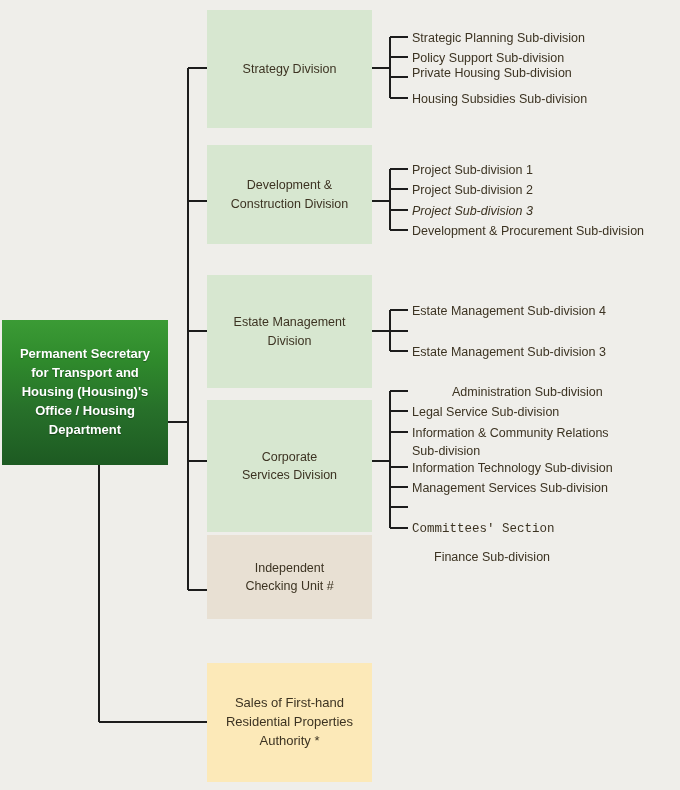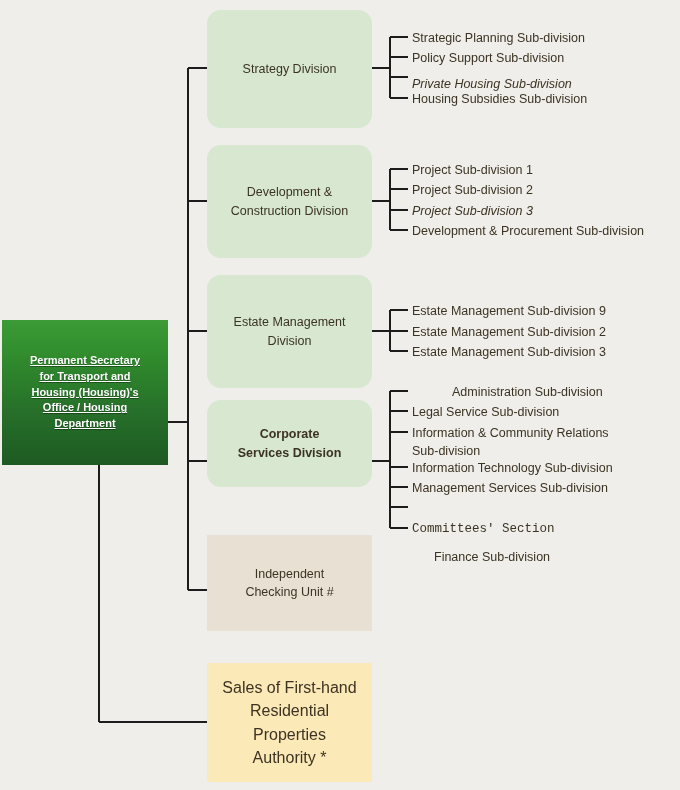--- a/index.html
+++ b/index.html
@@ -50,39 +50,37 @@
   .node .node-label {
     display: block;
     padding: 0 10px;
     white-space: pre-line;
   }
 
   .node-root {
     background: linear-gradient(to bottom, #3b9b35 0%, #2f8a2c 28%, #27702a 62%, #1d5a22 100%);
     color: #ffffff;
     font-weight: bold;
-    font-size: 11px;
+    font-size: 13px;
     text-shadow: 0 1px 1px rgba(0,0,0,0.35);
-    text-decoration: underline;
   }
   .node-division {
     background: #d7e7d0;
     color: #3c3322;
     font-size: 12.5px;
-    border-radius: 14px;
   }
   .node-unit {
     background: #e8e0d3;
     color: #3c3322;
     font-size: 12.5px;
   }
   .node-authority {
     background: #fce9b8;
     color: #3c3322;
-    font-size: 16px;
+    font-size: 13px;
   }
 
   
   .leaf {
     position: absolute;
     z-index: 2;
     font-size: 12.5px;
     color: #3c3322;
     line-height: 1.45;
     white-space: pre-line;
@@ -144,58 +142,57 @@
 for Transport and
 Housing (Housing)'s
 Office / Housing
 Department</span>
   </div>
 
   <div class="node node-division" style="left:207px; top:10px; width:165px; height:118px;">
     <span class="node-label">Strategy Division</span>
   </div>
 
-  <div class="node node-division" style="left:207px; top:145px; width:165px; height:113px;">
+  <div class="node node-division" style="left:207px; top:145px; width:165px; height:99px;">
     <span class="node-label">Development &amp;
 Construction Division</span>
   </div>
 
   <div class="node node-division" style="left:207px; top:275px; width:165px; height:113px;">
     <span class="node-label">Estate Management
 Division</span>
   </div>
 
-  <div class="node node-division" style="left:207px; top:400px; width:165px; height:87px;font-weight:bold;">
+  <div class="node node-division" style="left:207px; top:400px; width:165px; height:132px;">
     <span class="node-label">Corporate
 Services Division</span>
   </div>
 
-  <div class="node node-unit" style="left:207px; top:535px; width:165px; height:96px;">
+  <div class="node node-unit" style="left:207px; top:535px; width:165px; height:84px;">
     <span class="node-label">Independent
 Checking Unit #</span>
   </div>
 
   <div class="node node-authority" style="left:207px; top:663px; width:165px; height:119px;">
     <span class="node-label">Sales of First-hand
 Residential Properties
 Authority *</span>
   </div>
 
   <div class="leaf" style="left:412px; top:29px;">Strategic Planning Sub-division</div>
   <div class="leaf" style="left:412px; top:49px;">Policy Support Sub-division</div>
-  <div class="leaf" style="left:412px; top:75px;font-style:italic;">Private Housing Sub-division</div>
+  <div class="leaf" style="left:412px; top:64px;">Private Housing Sub-division</div>
   <div class="leaf" style="left:412px; top:90px;">Housing Subsidies Sub-division</div>
 
   <div class="leaf" style="left:412px; top:161px;">Project Sub-division 1</div>
   <div class="leaf" style="left:412px; top:181px;">Project Sub-division 2</div>
   <div class="leaf" style="left:412px; top:202px;font-style:italic;">Project Sub-division 3</div>
   <div class="leaf" style="left:412px; top:222px;">Development &amp; Procurement Sub-division</div>
 
-  <div class="leaf" style="left:412px; top:302px;">Estate Management Sub-division 9</div>
-  <div class="leaf" style="left:412px; top:323px;">Estate Management Sub-division 2</div>
+  <div class="leaf" style="left:412px; top:302px;">Estate Management Sub-division 4</div>
   <div class="leaf" style="left:412px; top:343px;">Estate Management Sub-division 3</div>
 
   <div class="leaf" style="left:412px; top:383px;margin-left:40px;">Administration Sub-division</div>
   <div class="leaf" style="left:412px; top:403px;">Legal Service Sub-division</div>
   <div class="leaf" style="left:412px; top:424px;">Information &amp; Community Relations
 Sub-division</div>
   <div class="leaf" style="left:412px; top:459px;">Information Technology Sub-division</div>
   <div class="leaf" style="left:412px; top:479px;">Management Services Sub-division</div>
   <div class="leaf" style="left:434px; top:500px;margin-top:48px;">Finance Sub-division</div>
   <div class="leaf" style="left:412px; top:520px;font-family:Liberation Mono, monospace;">Committees' Section</div>

